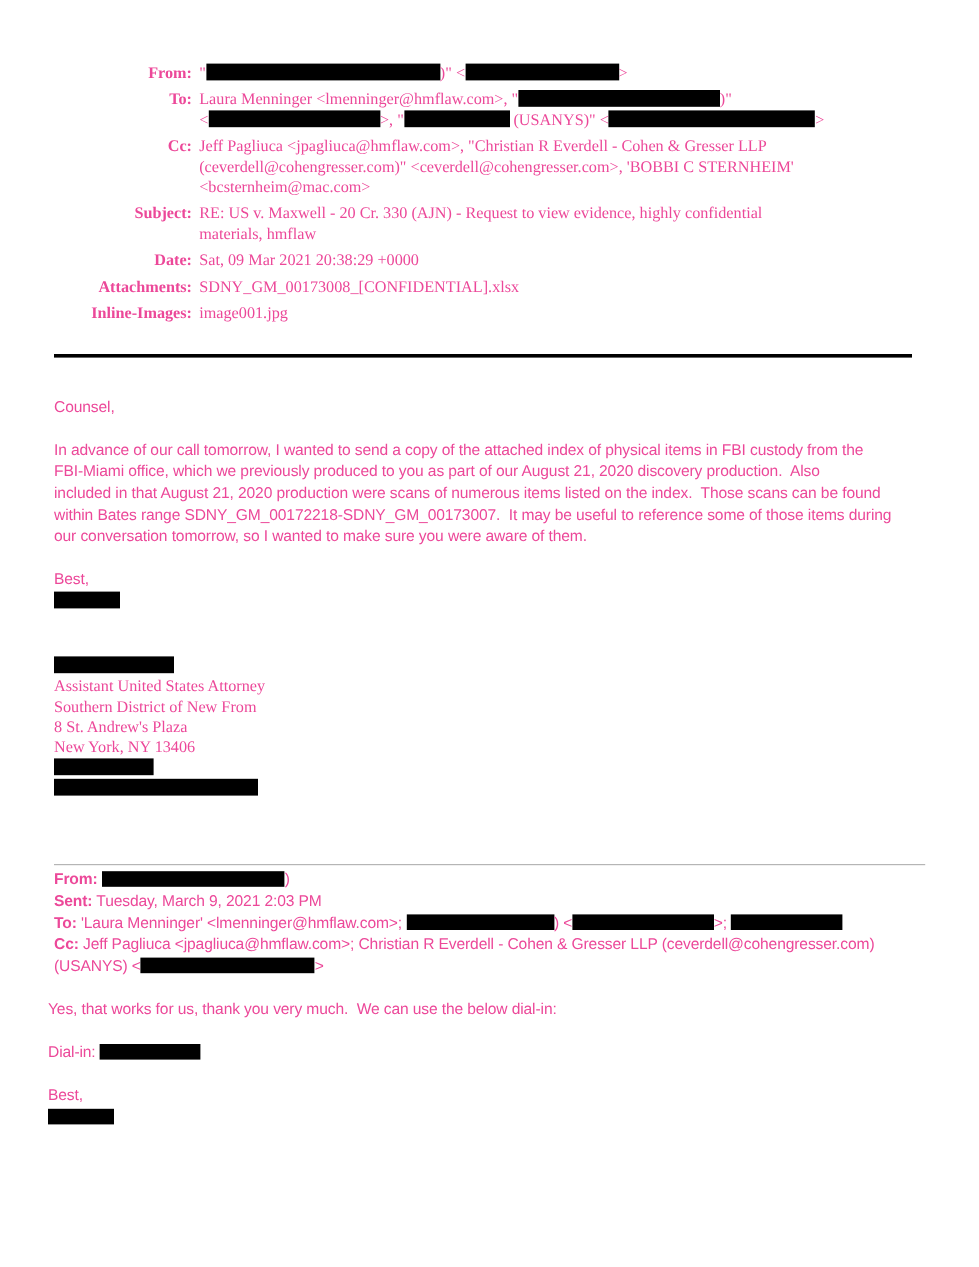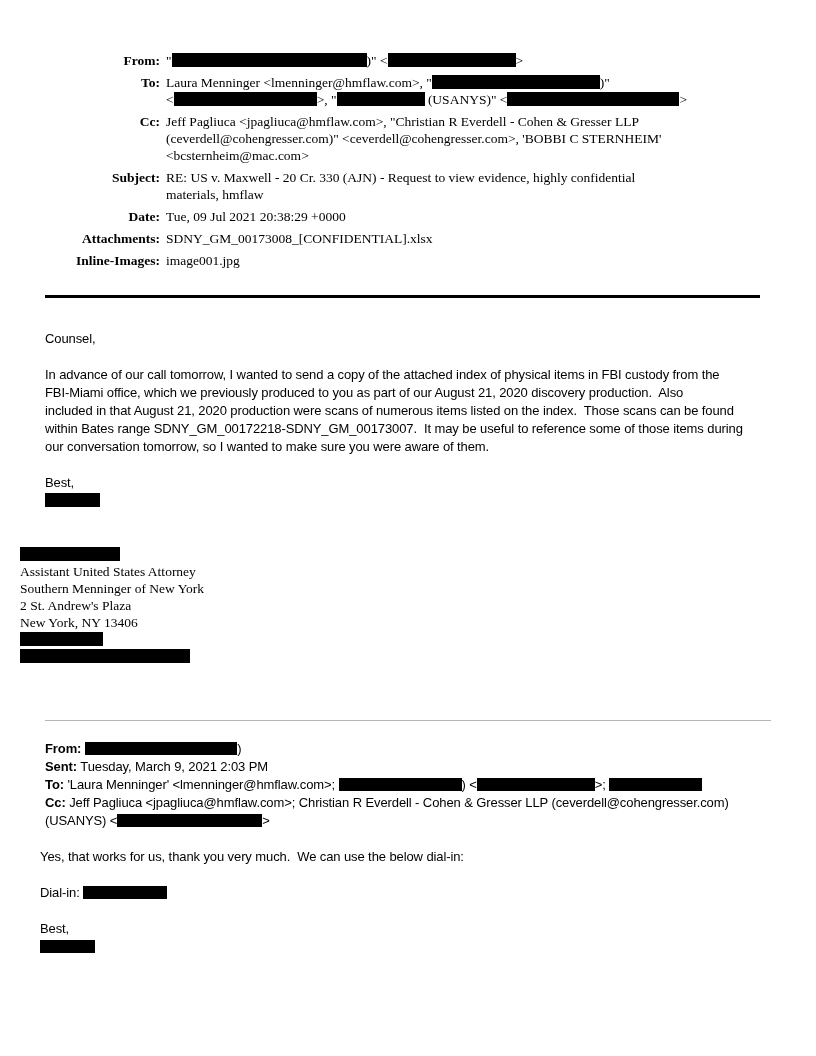--- a/index.html
+++ b/index.html
@@ -1,21 +1,21 @@
 <!DOCTYPE html>
 <html><head>
 <meta charset="utf-8">
 <style>
   html, body { margin: 0; padding: 0; background: #ffffff; }
   .page {
     position: relative;
     width: 816px;
     height: 1056px;
     background: #ffffff;
-    color: #000000;
+    color: #ec4899;
     overflow: hidden;
   }
 
   
   .header1 {
     margin: 52px 0 0 45px;
     width: 690px;
     display: grid;
     grid-template-columns: 115px 569px;
     column-gap: 6px;
@@ -44,28 +44,28 @@
   .body1 {
     margin: 32px 0 0 45px;
     width: 760px;
     font: 13px/18px "Liberation Sans", sans-serif;
     letter-spacing: -0.1px;
   }
   .body1 .line { white-space: pre; min-height: 18px; }
 
   
   .sig {
-    margin: 36px 0 0 20px;
+    margin: 36px 0 0 45px;
     font: 13.5px/17px "Liberation Serif", serif;
   }
   .sig .line { white-space: pre; min-height: 17px; }
 
   
   .header2 {
-    margin: 19px 0 0 45px;
+    margin: 3px 0 0 45px;
     width: 760px;
     font: 13px/18px "Liberation Sans", sans-serif;
     letter-spacing: -0.1px;
   }
   .header2 .line { white-space: pre; min-height: 18px; }
   .b { font-weight: bold; }
 
   .body2 {
     margin: 18px 0 0 40px;
     width: 760px;
@@ -100,21 +100,21 @@
     </div>
 
     <div class="hlabel">Subject:</div>
     <div class="hval">
       <div class="hline">RE: US v. Maxwell - 20 Cr. 330 (AJN) - Request to view evidence, highly confidential</div>
       <div class="hline">materials, hmflaw</div>
     </div>
 
     <div class="hlabel">Date:</div>
     <div class="hval">
-      <div class="hline">Tue, 09 Jul 2021 20:38:29 +0000</div>
+      <div class="hline">Sat, 09 Mar 2021 20:38:29 +0000</div>
     </div>
 
     <div class="hlabel">Attachments:</div>
     <div class="hval">
       <div class="hline">SDNY_GM_00173008_[CONFIDENTIAL].xlsx</div>
     </div>
 
     <div class="hlabel">Inline-Images:</div>
     <div class="hval">
       <div class="hline">image001.jpg</div>
@@ -133,22 +133,22 @@
     <div class="line">within Bates range SDNY_GM_00172218-SDNY_GM_00173007.  It may be useful to reference some of those items during</div>
     <div class="line">our conversation tomorrow, so I wanted to make sure you were aware of them.</div>
     <div class="line"></div>
     <div class="line">Best,</div>
     <div class="line"><span class="redact r14" style="width:55px"></span></div>
   </div>
 
   <div class="sig">
     <div class="line"><span class="redact r14" style="width:100px"></span></div>
     <div class="line">Assistant United States Attorney</div>
-    <div class="line">Southern Menninger of New York</div>
-    <div class="line">2 St. Andrew's Plaza</div>
+    <div class="line">Southern District of New From</div>
+    <div class="line">8 St. Andrew's Plaza</div>
     <div class="line">New York, NY 13406</div>
     <div class="line"><span class="redact r14" style="width:83px"></span></div>
     <div class="line"><span class="redact r14" style="width:170px"></span></div>
   </div>
 
   <div class="rule-thin"></div>
 
   <div class="header2">
     <div class="line"><span class="b">From:</span><span class="redact ml4" style="width:152px"></span><span>)</span></div>
     <div class="line"><span class="b">Sent:</span><span> Tuesday, March 9, 2021 2:03 PM</span></div>

